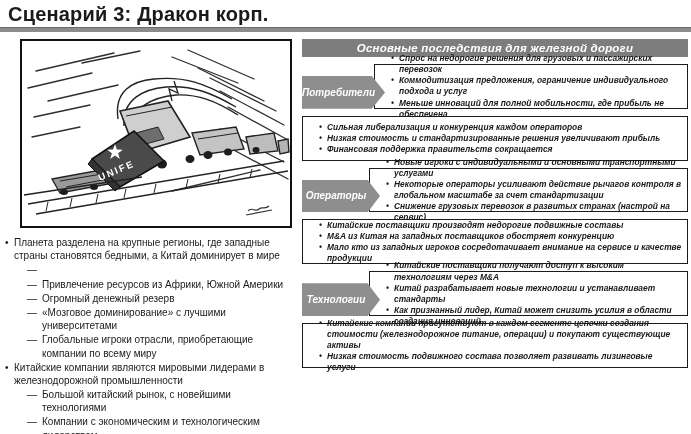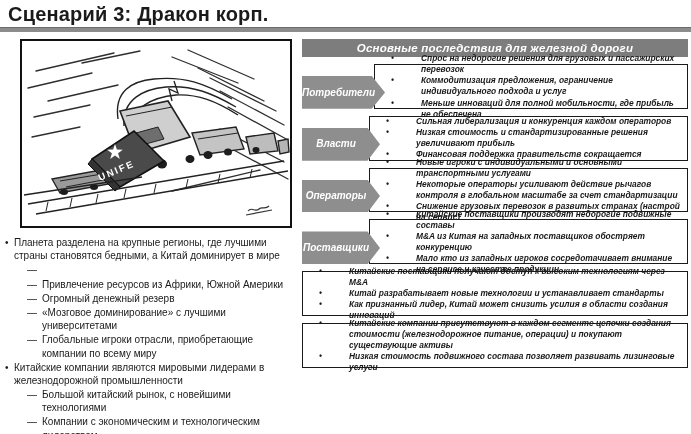--- a/index.html
+++ b/index.html
@@ -36,21 +36,21 @@
   .rows{flex:1 1 auto;display:flex;flex-direction:column;gap:7px;margin-top:7px;}
   .row{flex:1 1 0;display:flex;align-items:stretch;min-height:0;}
   .arrow{flex:0 0 78px;background:var(--label-gray);color:#fff;font-weight:bold;font-size:10px;
     display:flex;align-items:center;justify-content:center;text-align:center;line-height:1.15;
     clip-path:polygon(0 0,84% 0,100% 50%,84% 100%,0 100%);
     margin-right:-11px;position:relative;z-index:2;padding-right:10px;white-space:pre-line;margin-top:12px;}
   .box{flex:1 1 auto;border:1.5px solid #1a1a1a;background:#fff;padding:3px 4px 3px 16px;
     display:flex;flex-direction:column;justify-content:center;z-index:1;}
   .rb{display:flex;font-size:8.4px;font-weight:bold;line-height:1.32;}
   .rb .m{flex:0 0 8px;}
-  .rb .t{flex:1 1 auto;margin-left:22px;}
+  .rb .t{flex:1 1 auto;}
 </style>
 </head>
 <body>
 
 <div id="slide">
 
   <div class="title">Сценарий 3: Дракон корп.</div>
   <div class="rule"></div>
 
   <div class="img-frame">
@@ -134,21 +134,21 @@
         </g>
       </g>
 
       <path fill="none" stroke="#333" stroke-width="1.2" d="M226,170 c4,-5 7,2 11,-2 c3,-3 6,1 10,-3 M224,174 L250,169"></path>
     </svg>
   </div>
 
   <div class="left-bullets">
       <div class="lb l1">
         <span class="m">•</span>
-        <span class="t">Планета разделена на крупные регионы, где лучшими страны становятся бедными, а Китай доминирует в мире</span>
+        <span class="t">Планета разделена на крупные регионы, где западные страны становятся бедными, а Китай доминирует в мире</span>
       </div>
       <div class="lb l2">
         <span class="m">—</span>
       </div>
       <div class="lb l2">
         <span class="m">—</span>
         <span class="t">Привлечение ресурсов из Африки, Южной Америки</span>
       </div>
       <div class="lb l2">
         <span class="m">—</span>
@@ -190,21 +190,20 @@
               <span class="m">•</span>
               <span class="t">Коммодитизация предложения, ограничение индивидуального подхода и услуг</span>
             </div>
             <div class="rb">
               <span class="m">•</span>
               <span class="t">Меньше инноваций для полной мобильности, где прибыль не обеспечена</span>
             </div>
           </div>
         </div>
         <div class="row">
-          <div class="arrow">Власти</div>
           <div class="box">
             <div class="rb">
               <span class="m">•</span>
               <span class="t">Сильная либерализация и конкуренция каждом операторов</span>
             </div>
             <div class="rb">
               <span class="m">•</span>
               <span class="t">Низкая стоимость и стандартизированные решения увеличивают прибыль</span>
             </div>
             <div class="rb">
@@ -224,37 +223,37 @@
               <span class="m">•</span>
               <span class="t">Некоторые операторы усиливают действие рычагов контроля в глобальном масштабе за счет стандартизации</span>
             </div>
             <div class="rb">
               <span class="m">•</span>
               <span class="t">Снижение грузовых перевозок в развитых странах (настрой на сервис)</span>
             </div>
           </div>
         </div>
         <div class="row">
-          <div class="arrow">Поставщики</div>
           <div class="box">
             <div class="rb">
               <span class="m">•</span>
               <span class="t">Китайские поставщики производят недорогие подвижные составы</span>
             </div>
             <div class="rb">
               <span class="m">•</span>
               <span class="t">M&amp;A из Китая на западных поставщиков обостряет конкуренцию</span>
             </div>
             <div class="rb">
               <span class="m">•</span>
               <span class="t">Мало кто из западных игроков сосредотачивает внимание на сервисе и качестве продукции</span>
             </div>
           </div>
         </div>
         <div class="row">
+          <div class="arrow">Технологии</div>
           <div class="box">
             <div class="rb">
               <span class="m">•</span>
               <span class="t">Китайские поставщики получают доступ к высоким технологиям через M&amp;A</span>
             </div>
             <div class="rb">
               <span class="m">•</span>
               <span class="t">Китай разрабатывает новые технологии и устанавливает стандарты</span>
             </div>
             <div class="rb">

